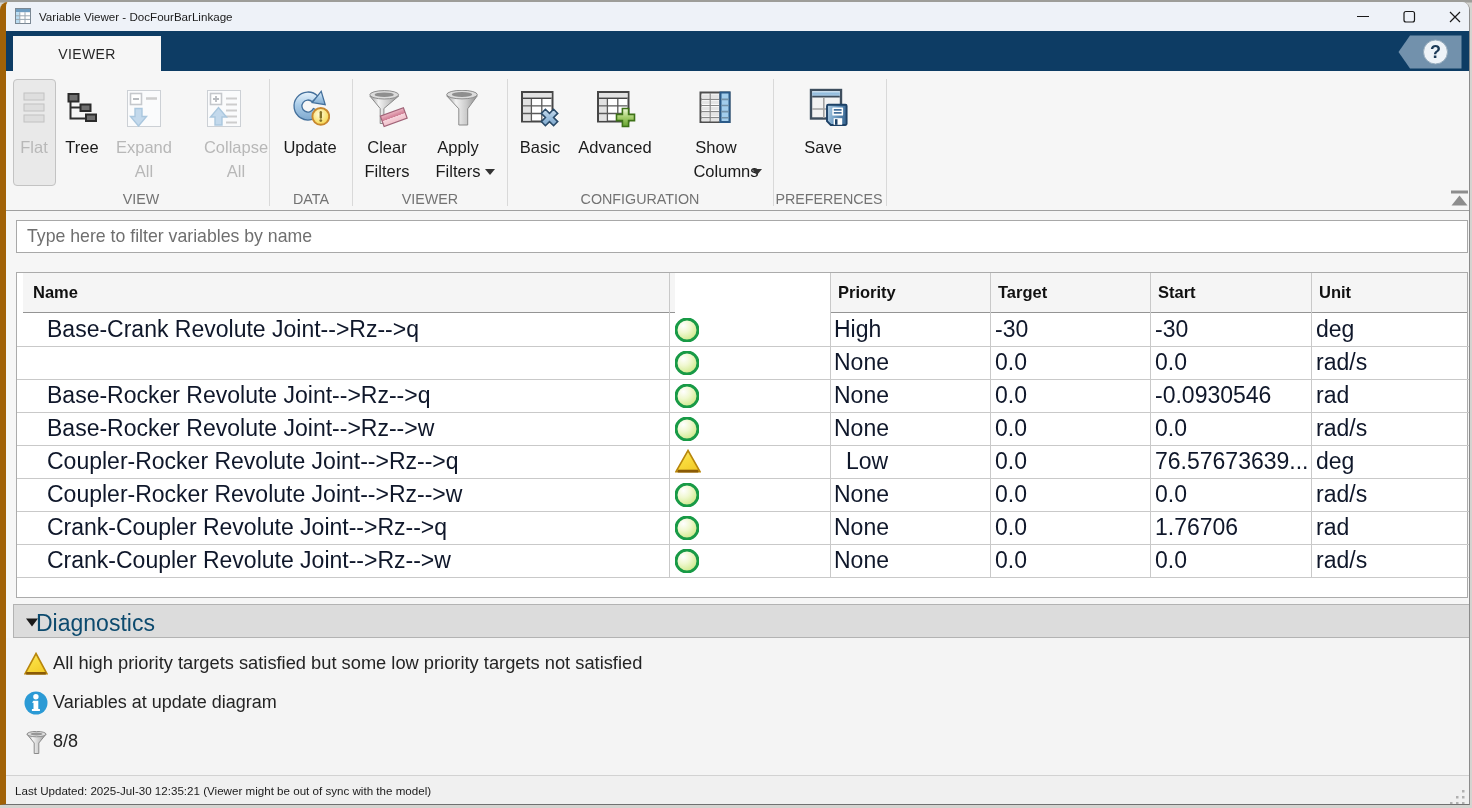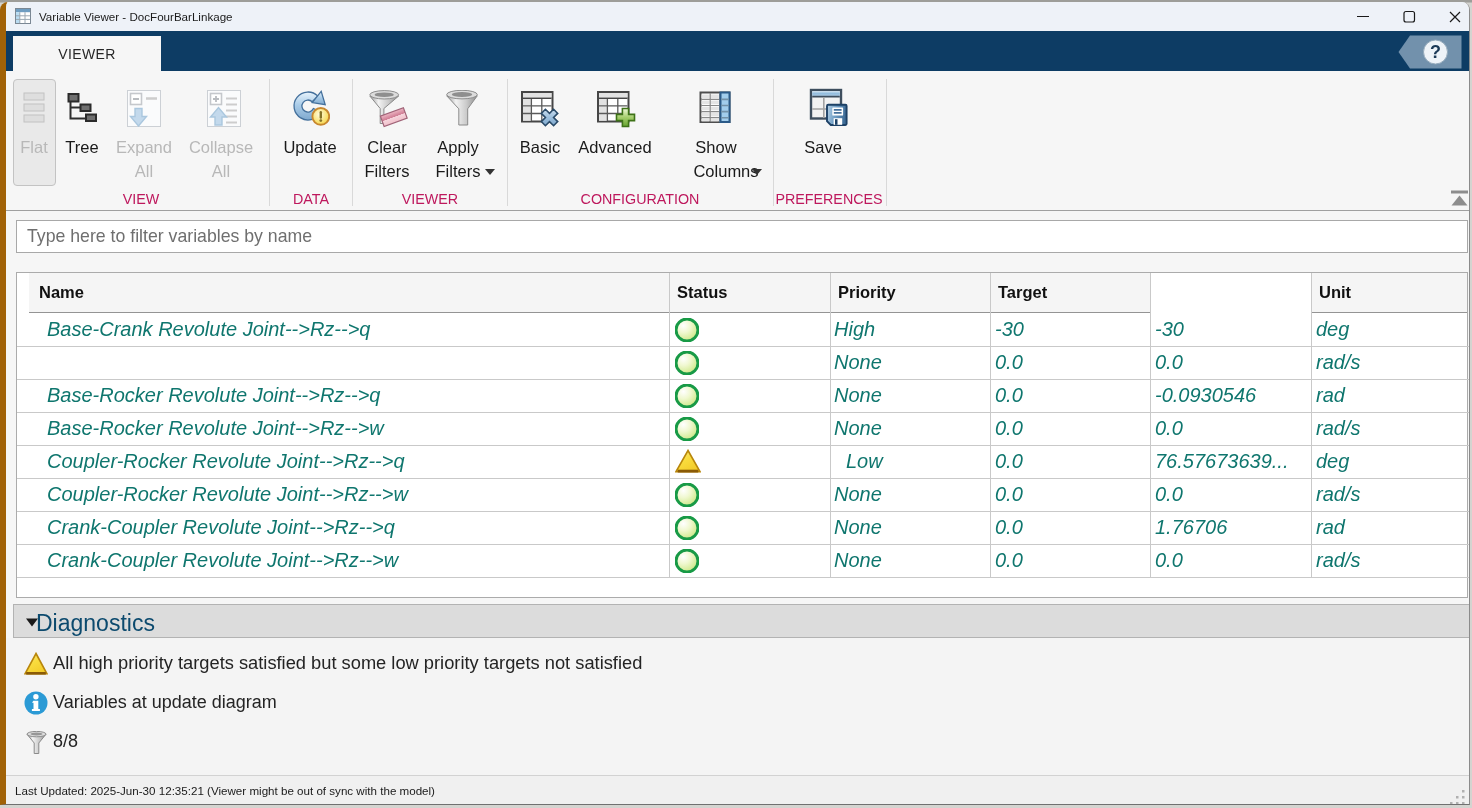--- a/index.html
+++ b/index.html
@@ -9,33 +9,33 @@
   
   #titlebar{position:absolute;left:0;top:0;width:100%;height:29px;background:#eef2f8;}
   #title-text{position:absolute;left:33px;top:8px;font-size:11.6px;color:#1b1b1b;}
   .winbtn{position:absolute;top:0;width:46px;height:29px;}
   
   #ribbon{position:absolute;left:0;top:29px;width:100%;height:40px;background:#0d3c64;}
   #tab{position:absolute;left:7px;top:5px;width:148px;height:35px;background:#f6f6f6;color:#282828;font-size:14px;text-align:center;line-height:36px;letter-spacing:0.4px;}
   
   #toolbar{position:absolute;left:0;top:69px;width:100%;height:140px;background:#f6f6f6;border-bottom:1px solid #a0a0a0;box-sizing:border-box;}
   .sep{position:absolute;top:8px;width:1px;height:127px;background:#d9d9d9;}
-  .seclabel{position:absolute;top:120px;font-size:14.3px;color:#be185d;text-align:center;white-space:nowrap;transform:translateX(-50%);}
+  .seclabel{position:absolute;top:120px;font-size:14.3px;color:#737373;text-align:center;white-space:nowrap;transform:translateX(-50%);}
   .btnlabel{position:absolute;font-size:16.5px;color:#1a1a1a;text-align:center;transform:translateX(-50%);white-space:nowrap;line-height:24px;}
   .btnlabel.dis{color:#b8b8b8;}
   
   #filter{position:absolute;left:10px;top:218px;width:1452px;height:33px;background:#fff;border:1px solid #a8a8a8;box-sizing:border-box;}
   #filter span{position:absolute;left:10px;top:5px;font-size:17.7px;color:#6f6f6f;}
   
   #tbl{position:absolute;left:10px;top:270px;width:1452px;height:326px;background:#fff;border:1px solid #ababab;box-sizing:border-box;}
   .hdr{position:absolute;top:0;height:40px;background:#f5f5f5;border-bottom:1px solid #949494;box-sizing:border-box;}
   .hdr span{position:absolute;left:8px;top:10px;font-weight:bold;font-size:16.5px;color:#111;}
   .colline{position:absolute;top:0;width:1px;height:304px;background:#c9c9c9;}
   .rowline{position:absolute;left:0;width:1452px;height:1px;background:#c9c9c9;}
-  .cell{position:absolute;font-size:20px;color:#0f766e;height:33px;line-height:33px;white-space:nowrap;font-style:italic;}
+  .cell{position:absolute;font-size:23px;color:#0f172a;height:33px;line-height:33px;white-space:nowrap;}
   
   #diaghdr{position:absolute;left:7px;top:602px;width:1457px;height:34px;background:#dcdcdc;border:1px solid #b3b3b3;box-sizing:border-box;}
   #diagbody{position:absolute;left:0px;top:636px;width:1470px;height:137px;background:#f4f4f4;}
   .dline{position:absolute;font-size:18px;color:#242424;white-space:nowrap;line-height:23px;}
   
   #statusbar{position:absolute;left:0;top:773px;width:1470px;height:29px;background:#f0f0f0;border-top:1px solid #d2d2d2;box-sizing:border-box;}
   #statusbar span{position:absolute;left:9px;top:8px;font-size:11.6px;color:#1a1a1a;}
 </style>
 </head>
 <body>
@@ -78,21 +78,21 @@
     <div class="seclabel" style="left:135px">VIEW</div>
     <div class="seclabel" style="left:305px">DATA</div>
     <div class="seclabel" style="left:424px">VIEWER</div>
     <div class="seclabel" style="left:634px">CONFIGURATION</div>
     <div class="seclabel" style="left:823px">PREFERENCES</div>
 
     <div class="abs" style="left:7px;top:8px;width:43px;height:107px;background:#e9e9e9;border:1px solid #c3c3c3;border-radius:4px;box-sizing:border-box;"></div>
     <div class="btnlabel dis" style="left:28px;top:64px;">Flat</div>
     <div class="btnlabel" style="left:76px;top:64px;">Tree</div>
     <div class="btnlabel dis" style="left:138px;top:64px;">Expand<br>All</div>
-    <div class="btnlabel dis" style="left:215px;top:64px;">Collapse<br>All</div>
+    <div class="btnlabel dis" style="left:230px;top:64px;">Collapse<br>All</div>
     <div class="btnlabel" style="left:304px;top:64px;">Update</div>
     <div class="btnlabel" style="left:381px;top:64px;">Clear<br>Filters</div>
     <div class="btnlabel" style="left:452px;top:64px;">Apply<br>Filters</div>
     <div class="btnlabel" style="left:534px;top:64px;">Basic</div>
     <div class="btnlabel" style="left:609px;top:64px;">Advanced</div>
     <div class="btnlabel" style="left:710px;top:64px;">Show</div>
     <div class="btnlabel" style="left:720px;top:88px;">Columns</div>
     <div class="btnlabel" style="left:817px;top:64px;">Save</div>
 
     <svg class="abs" style="left:477px;top:95px" width="14" height="10">
@@ -269,31 +269,31 @@
     <svg width="0" height="0" style="position:absolute">
         <defs>
           <radialGradient id="gg" cx="0.34" cy="0.3" r="0.92">
             <stop offset="0" stop-color="#ffffff"></stop>
             <stop offset="0.35" stop-color="#f0f8d0"></stop>
             <stop offset="0.68" stop-color="#d6ec9a"></stop>
             <stop offset="1" stop-color="#abd748"></stop>
           </radialGradient>
         </defs>
       </svg>
-    <div class="hdr" style="left:12px;width:652px">
+    <div class="hdr" style="left:6px;width:652px">
         <span style="left:10px">Name</span>
-      </div>
-    <div class="hdr" style="left:652px;width:161px">
-        <span>Status</span>
       </div>
     <div class="hdr" style="left:813px;width:160px">
         <span>Priority</span>
       </div>
     <div class="hdr" style="left:973px;width:160px">
         <span>Target</span>
+      </div>
+    <div class="hdr" style="left:1133px;width:161px">
+        <span>Start</span>
       </div>
     <div class="hdr" style="left:1294px;width:156px">
         <span>Unit</span>
       </div>
     <div class="colline" style="left:652px"></div>
     <div class="colline" style="left:813px"></div>
     <div class="colline" style="left:973px"></div>
     <div class="colline" style="left:1133px"></div>
     <div class="colline" style="left:1294px"></div>
     <div class="rowline" style="top:73px"></div>
@@ -407,15 +407,15 @@
       <svg class="abs" style="left:1444px;top:14px" width="16" height="16">
 <g fill="#b0b0b0">
           <rect x="12" y="0" width="2.5" height="2.5"></rect>
           <rect x="12" y="6" width="2.5" height="2.5"></rect>
           <rect x="6" y="6" width="2.5" height="2.5"></rect>
           <rect x="12" y="12" width="2.5" height="2.5"></rect>
           <rect x="6" y="12" width="2.5" height="2.5"></rect>
           <rect x="0" y="12" width="2.5" height="2.5"></rect>
         </g>
 </svg>
-      <span>Last Updated: 2025-Jun-30 12:35:21 (Viewer might be out of sync with the model)</span>
+      <span>Last Updated: 2025-Jul-30 12:35:21 (Viewer might be out of sync with the model)</span>
     </div>
 </div>
 
 </body></html>

